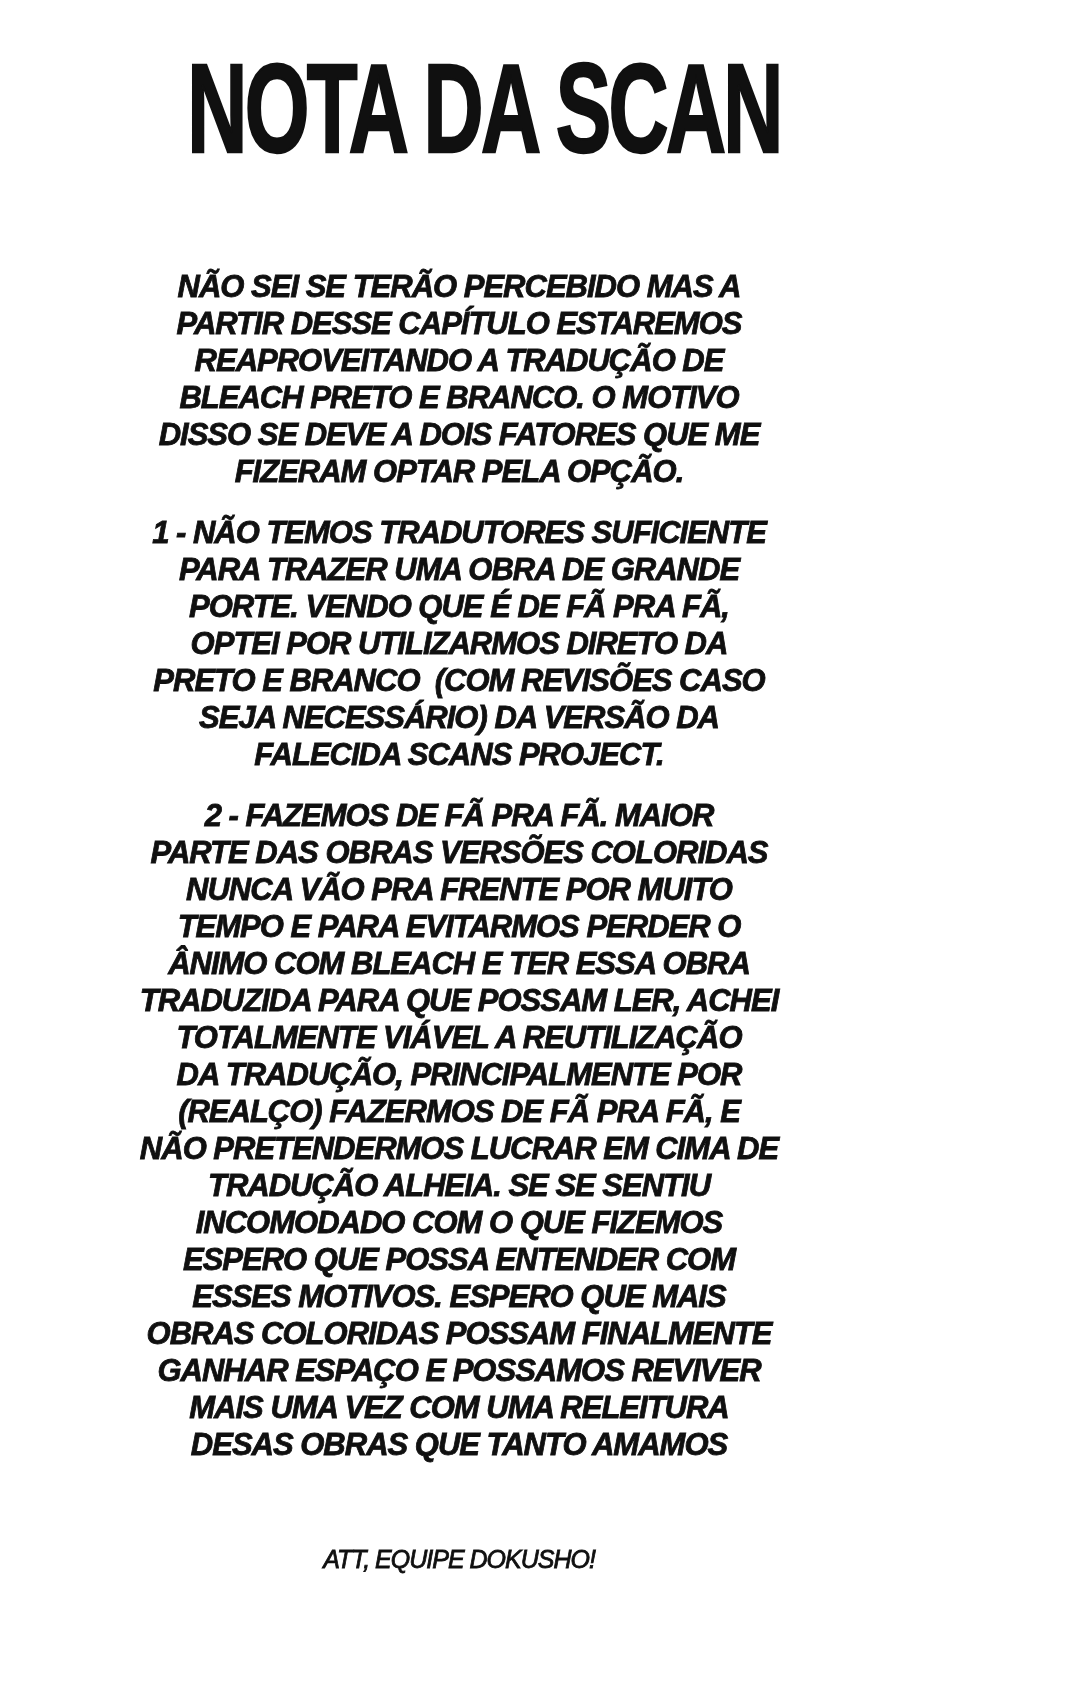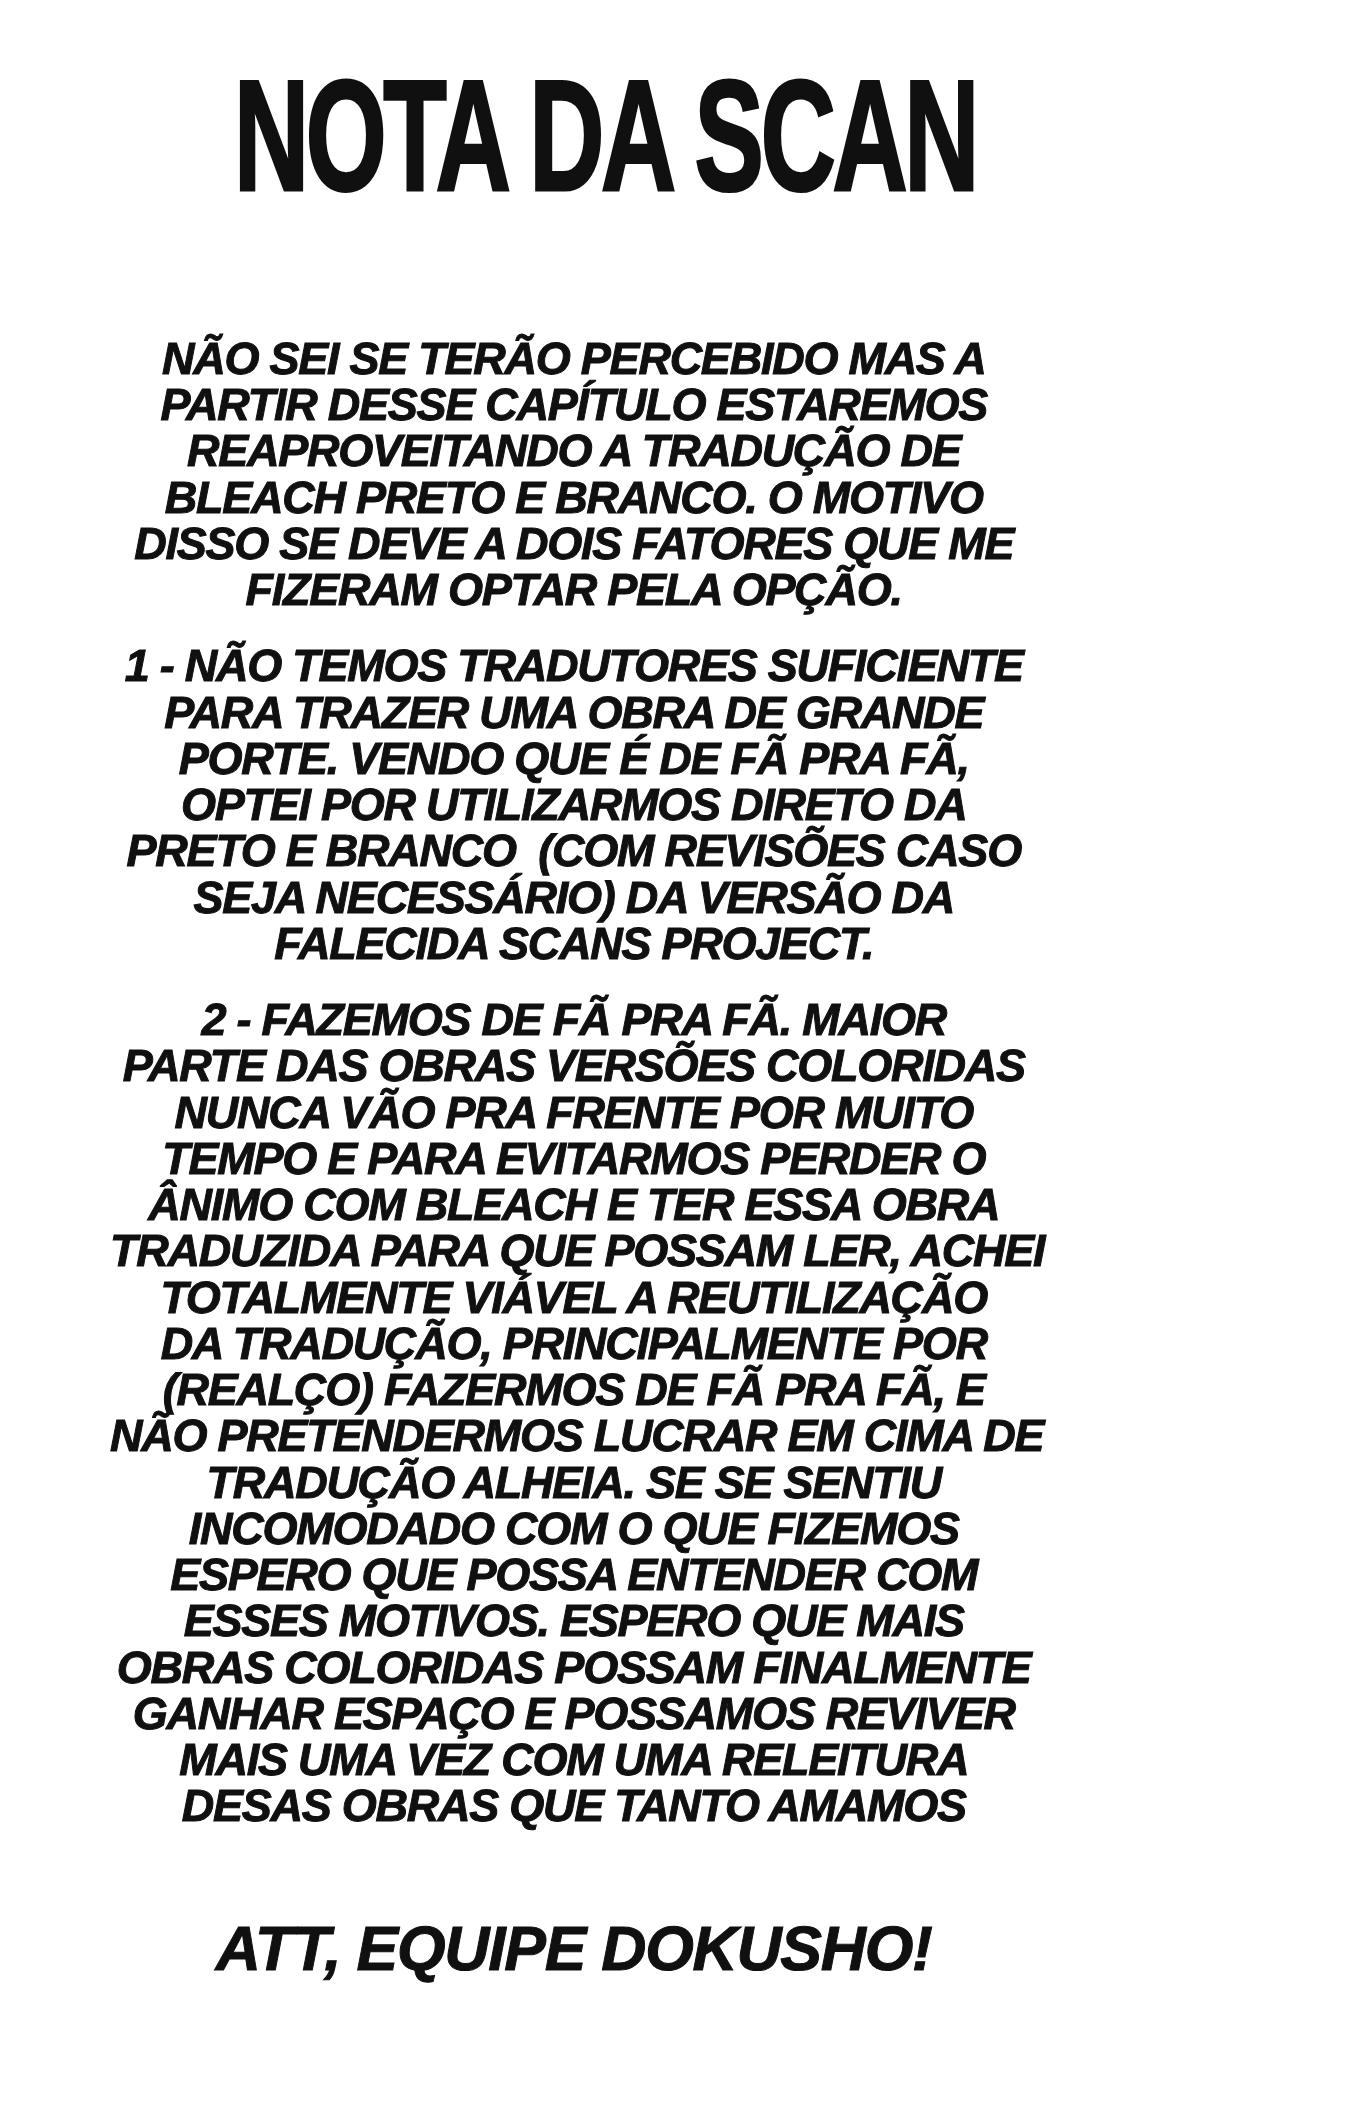--- a/index.html
+++ b/index.html
@@ -28,34 +28,34 @@
     white-space: pre;
     transform: scaleX(0.66);
     transform-origin: 50% 50%;
     -webkit-text-stroke: 2.5px #101010;
   }
   .body-par {
     margin: 0 138px 0 88px;
     text-align: center;
     font-weight: bold;
     font-style: italic;
-    font-size: 36px;
+    font-size: 31px;
     line-height: 37px;
     letter-spacing: -1px;
     white-space: pre;
     -webkit-text-stroke: 0.8px #101010;
   }
   .intro   { margin-top: 96px; }
   .reason  { margin-top: 24px; }
   .signature {
     margin: 76px 138px 0 88px;
     text-align: center;
-    font-weight: bold;
+    font-weight: normal;
     font-style: italic;
-    font-size: 50px;
+    font-size: 25px;
     line-height: 40px;
     letter-spacing: -1px;
     white-space: pre;
     -webkit-text-stroke: 0.8px #101010;
   }
 </style>
 </head>
 <body>
 
 <div class="page">

